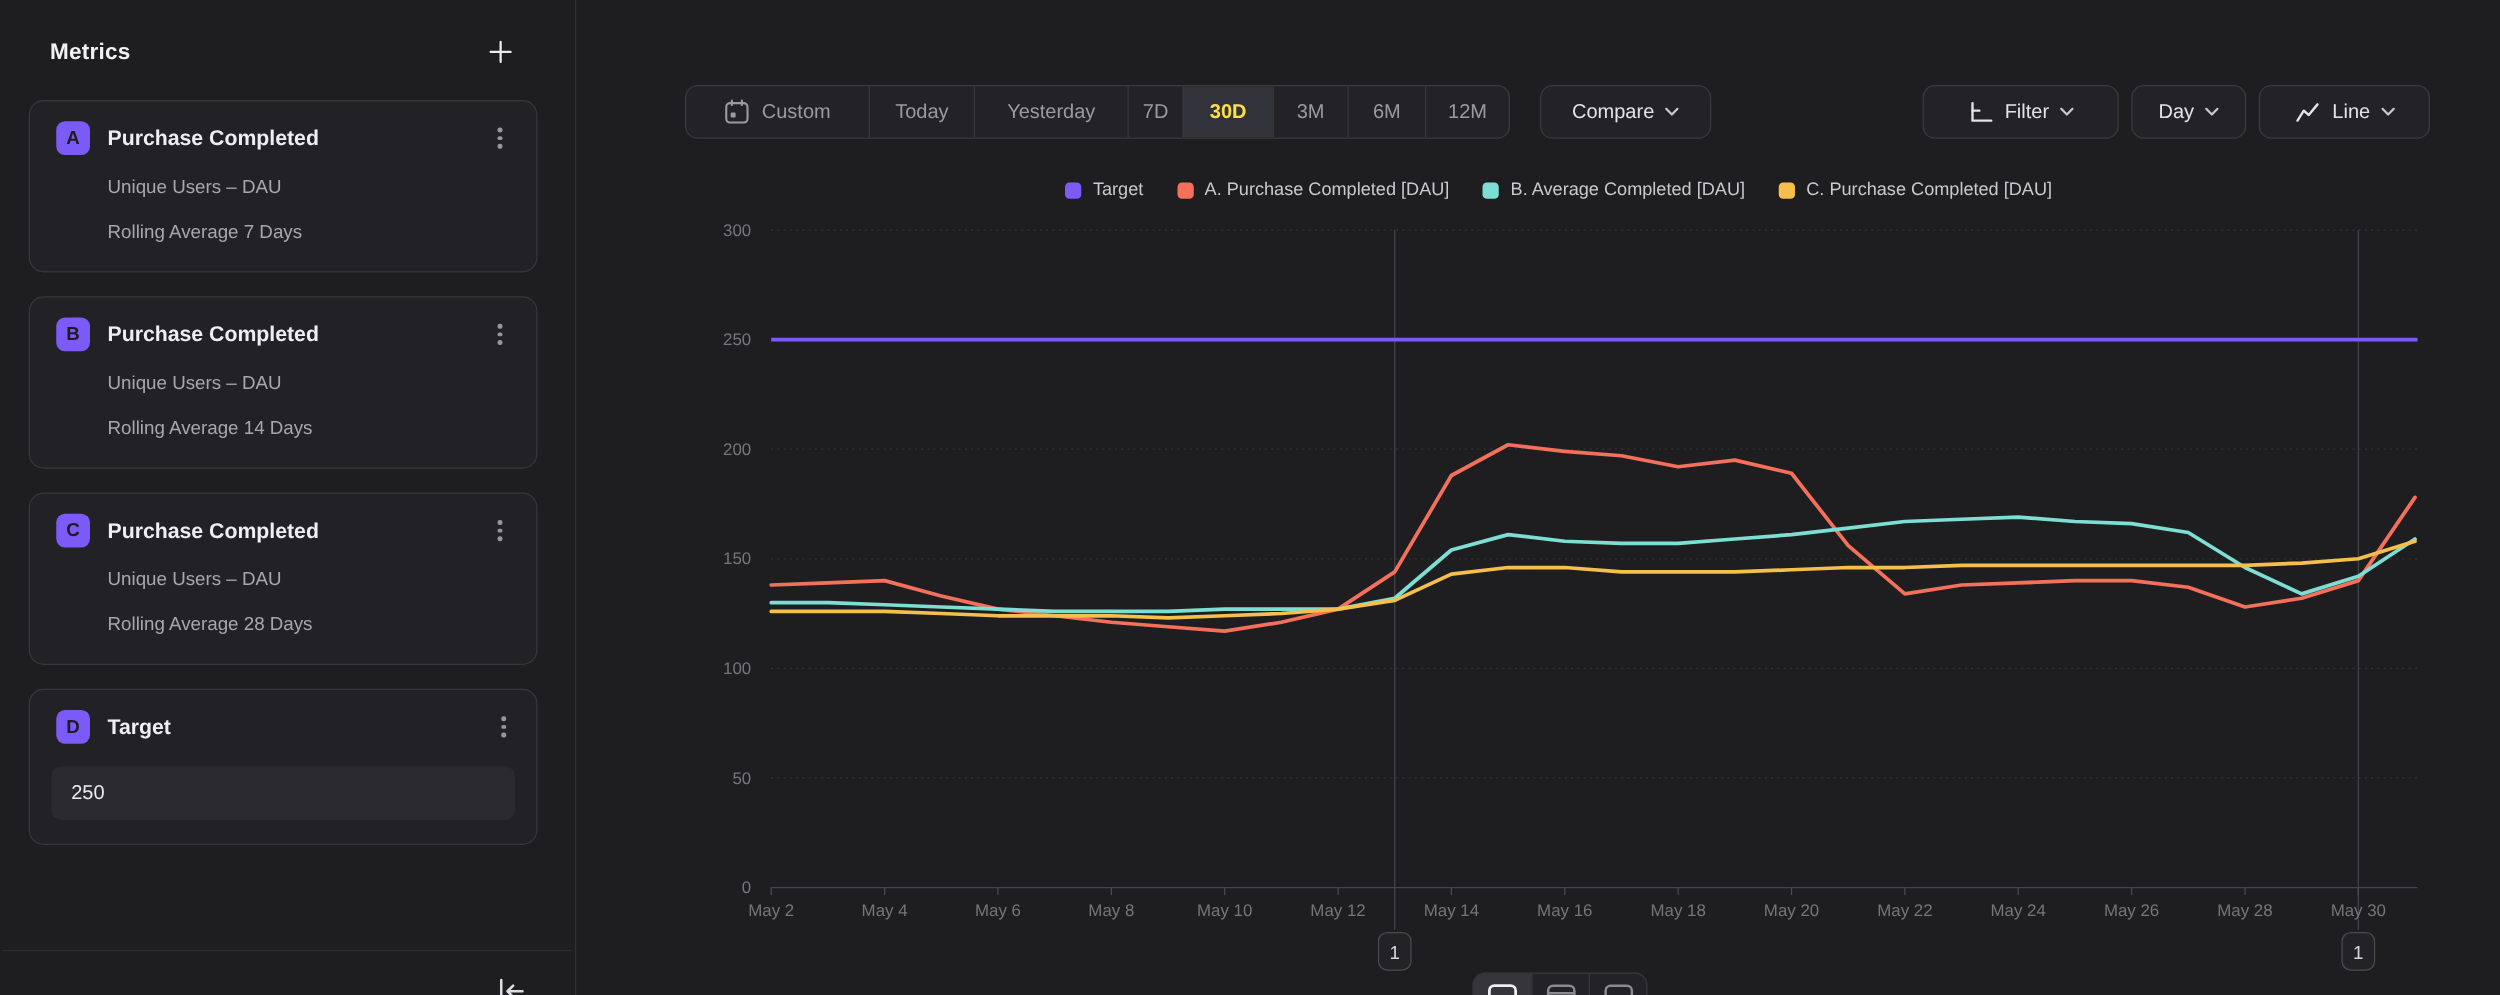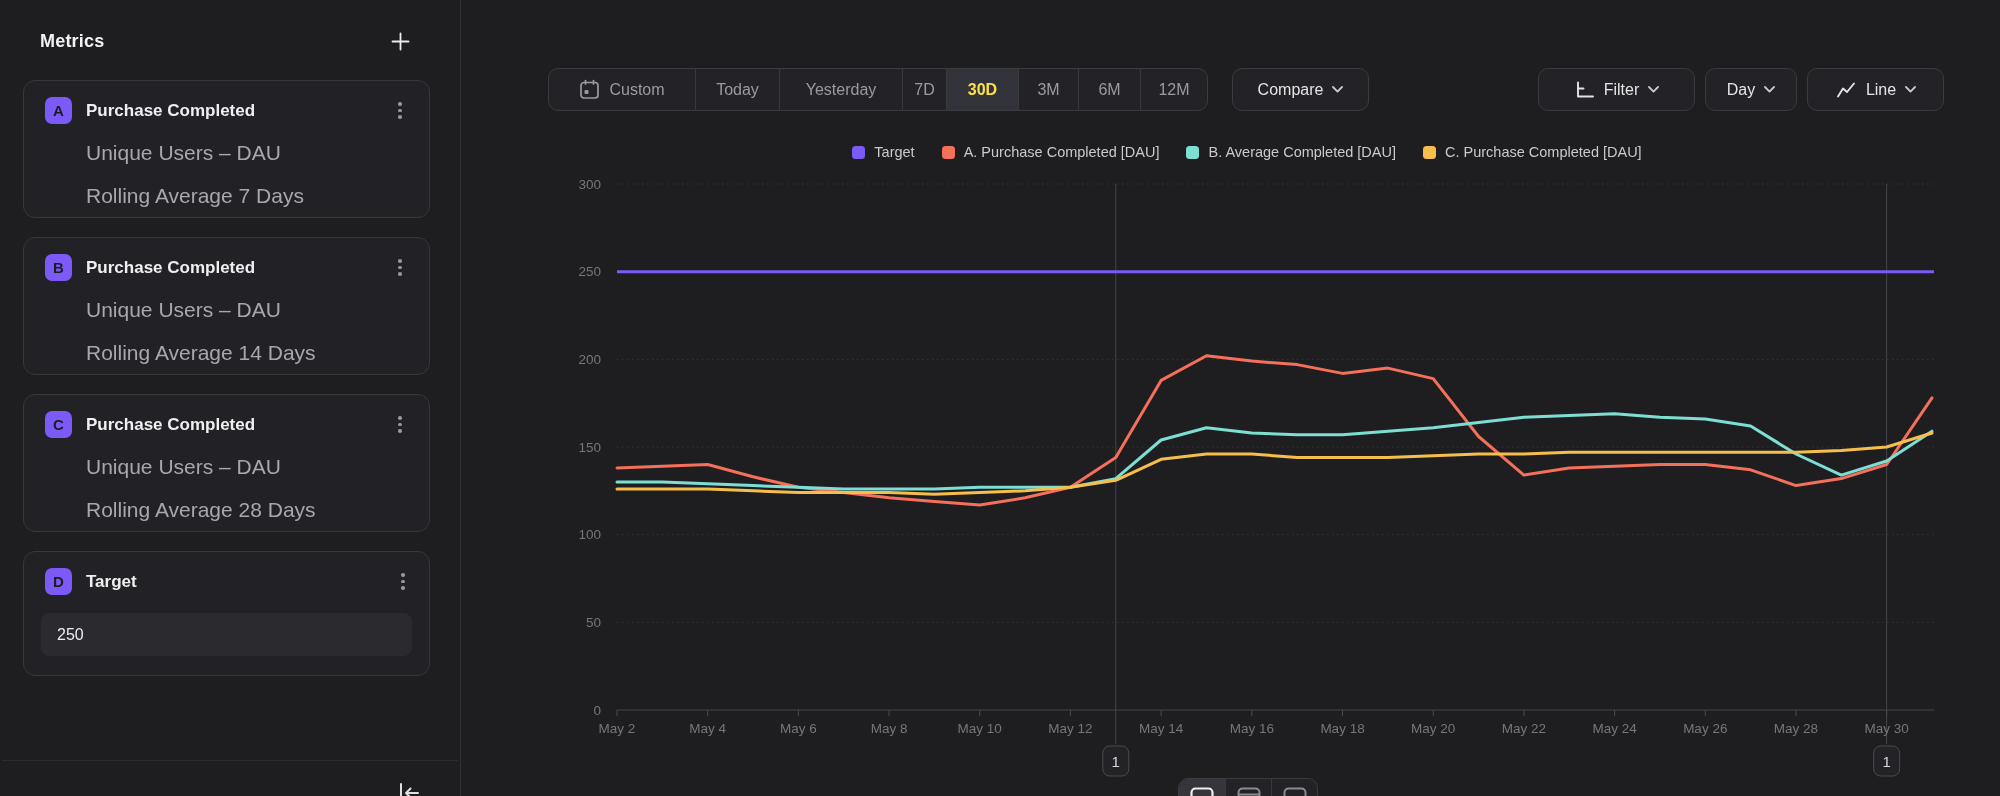--- a/index.html
+++ b/index.html
@@ -23,21 +23,21 @@
     padding:16px 20px 16px 21px;
   }
   .card-title-row{display:flex;align-items:center;}
   .letter-chip{
     width:27px;height:27px;border-radius:7px;background:#7C5AF8;color:#1D1D20;
     font-size:15px;font-weight:bold;display:flex;align-items:center;justify-content:center;flex:none;
   }
   .card-title{margin-left:14px;font-size:17px;font-weight:bold;color:#EFEFF1;flex:1;}
   .kebab{display:flex;flex-direction:column;gap:3px;align-items:center;width:18px;cursor:pointer;}
   .kebab i{width:3.5px;height:3.5px;border-radius:50%;background:#96969C;display:block;}
-  .card-sub{margin-left:41px;font-size:21px;color:#A7A7AD;}
+  .card-sub{margin-left:41px;font-size:15px;color:#A7A7AD;}
   .card-sub.first{margin-top:17px;}
   .card-sub.second{margin-top:19px;}
   .target-card{
     position:absolute;left:23px;top:551px;box-sizing:border-box;width:407px;height:125px;
     background:#222226;border:1px solid #37373C;border-radius:12px;padding:16px 17px;
   }
   .target-card .card-title-row{padding-left:4px;}
   .target-input{
     box-sizing:border-box;margin-top:18px;width:100%;height:43px;border-radius:8px;
     background:#2B2B2F;border:1px solid #2B2B2F;color:#ECECEF;font-size:16px;

